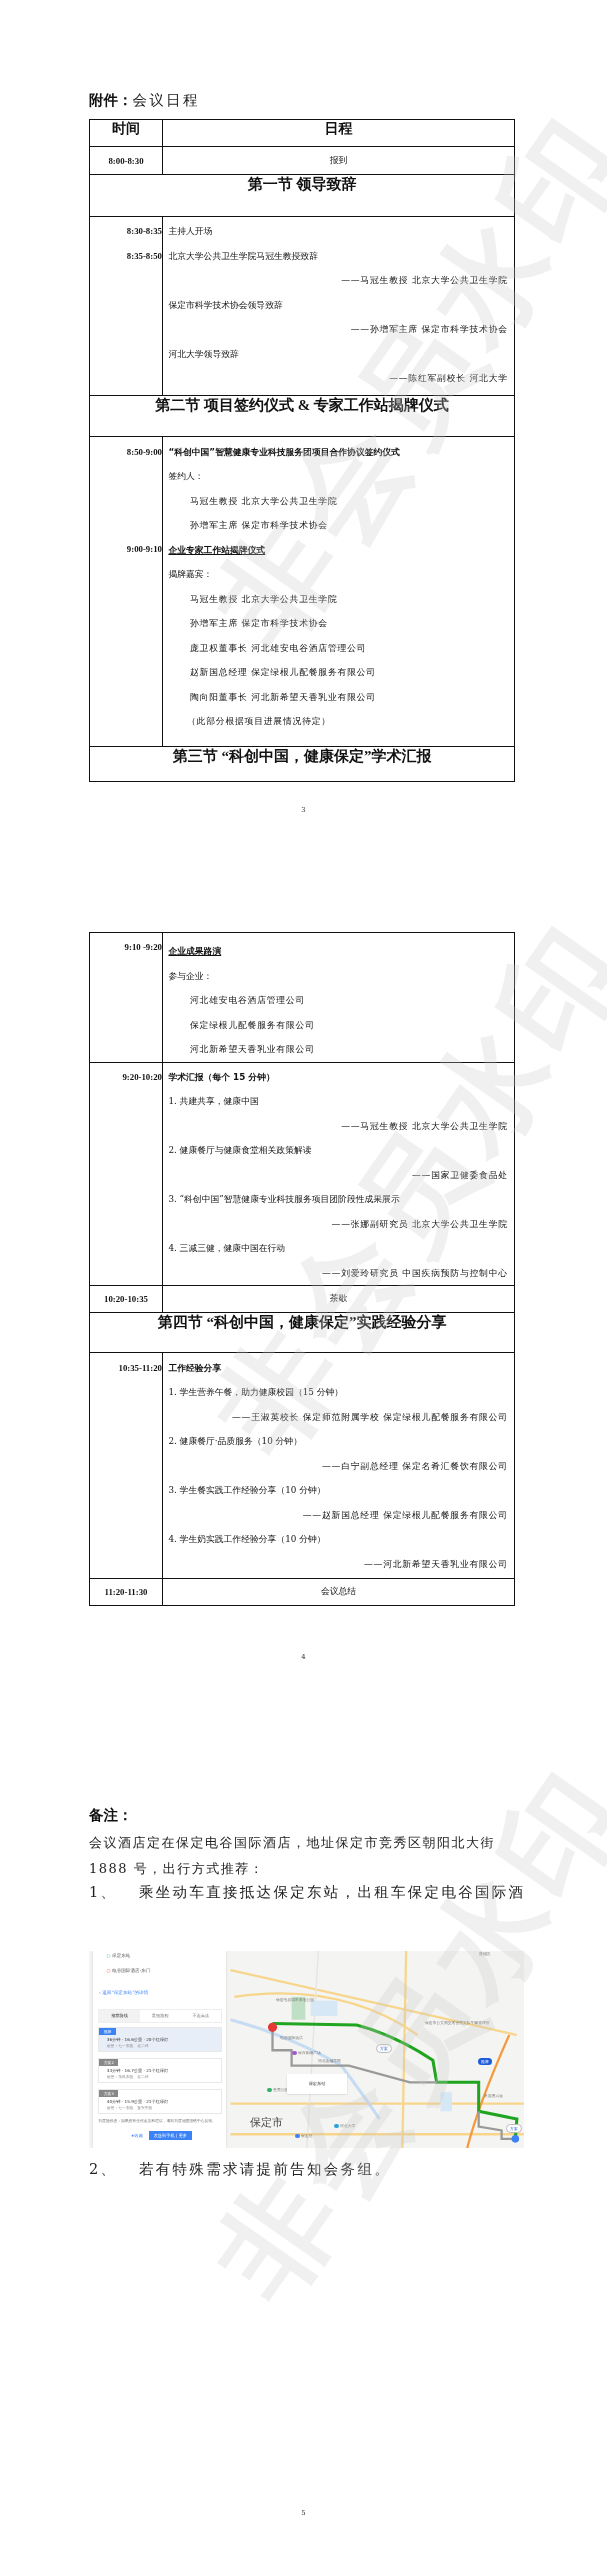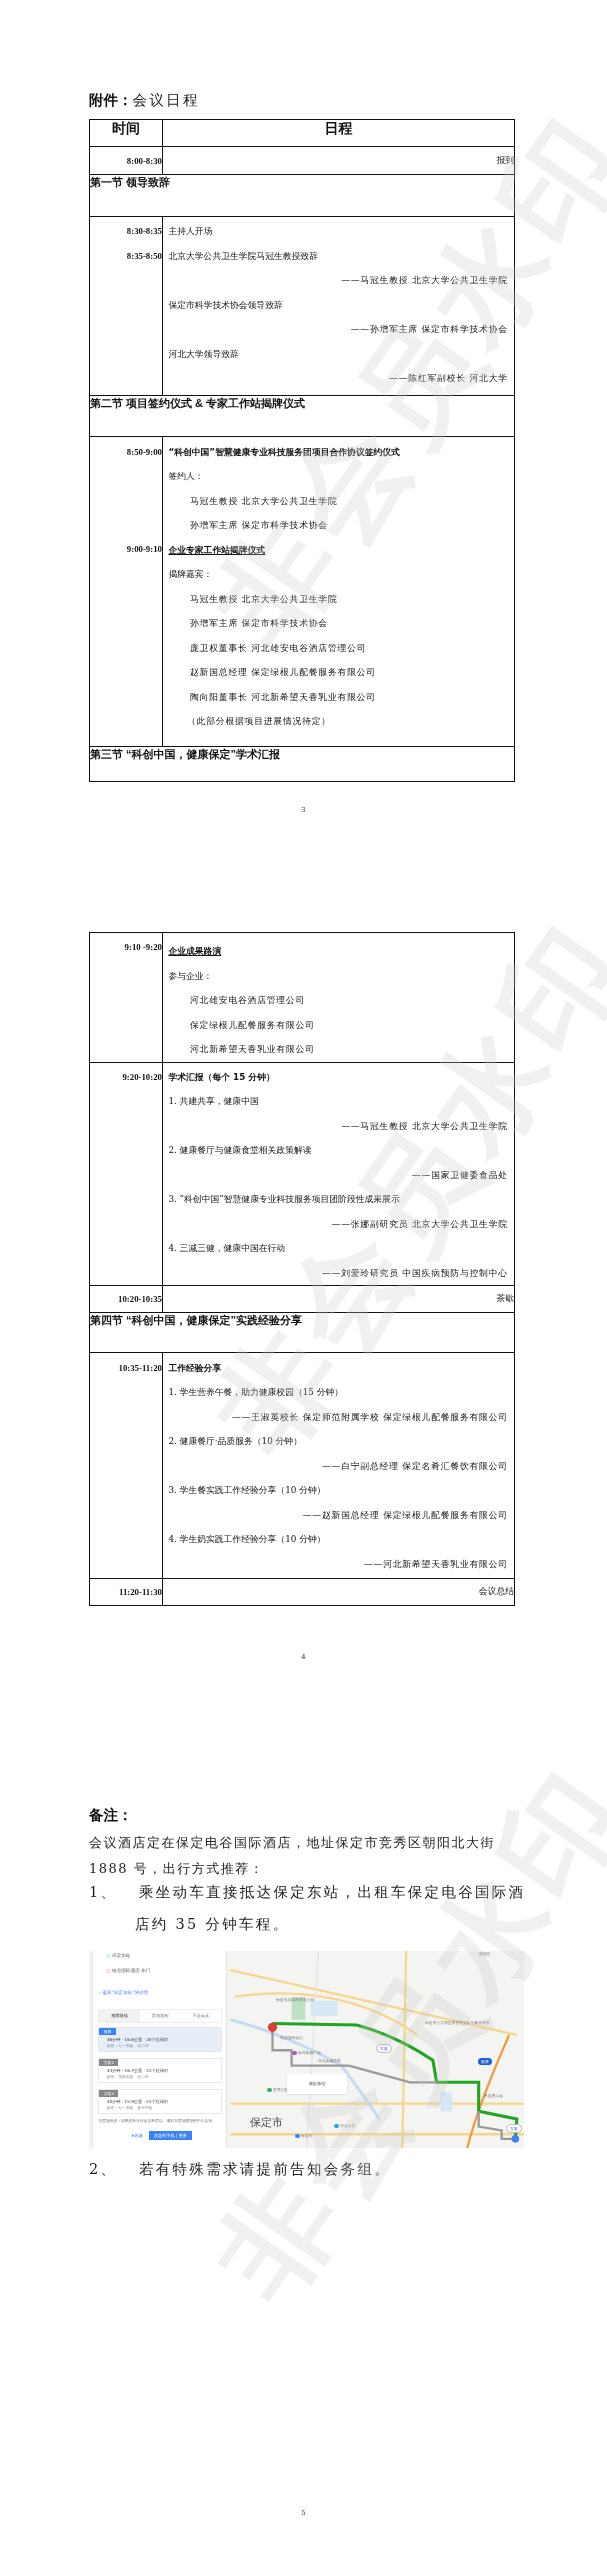--- a/index.html
+++ b/index.html
@@ -13,22 +13,22 @@
                font-size: 115px; font-weight: bold; transform: rotate(-55deg); white-space: nowrap;
                pointer-events: none; z-index: 5; letter-spacing: 7.6px; }
   .page-num { position: absolute; left: 0; width: 607px; text-align: center; font-size: 6.9px; color: #333; }
   .doc-title { position: absolute; left: 89px; top: 79px; font-size: 14.5px; }
   .doc-title b { font-family: "DejaVu Sans", sans-serif; font-weight: bold; }
   .doc-title span { letter-spacing: 2.3px; color: #222; }
   table.sched { position: absolute; left: 89px; width: 426px; border-collapse: collapse; font-size: 8.8px; }
   table.sched td { border: 0.8px solid #111; vertical-align: top; padding: 0; }
   .tcol { width: 72px; text-align: right; font-weight: bold; font-family: "Liberation Serif", serif; font-size: 8.8px; }
   .hdr td { height: 26px; vertical-align: middle; text-align: center; font-family: "DejaVu Sans", sans-serif; font-weight: bold; font-size: 14px; }
-  .center { text-align: right; vertical-align: middle !important; }
-  .section td { vertical-align: middle; font-family: Liberation Sans, sans-serif; font-weight: bold; font-size: 11px; }
+  .center { text-align: center; vertical-align: middle !important; }
+  .section td { text-align: center; vertical-align: middle; font-family: Liberation Serif, serif; font-weight: bold; font-size: 15px; }
   .line { height: 24.5px; line-height: 24.5px; padding-left: 5.4px; white-space: nowrap; }
   .line.indent { padding-left: 27px; letter-spacing: 0.8px; }
   .line.right { text-align: right; padding-right: 6.1px; letter-spacing: 0.8px; }
   .line.bold { font-family: "DejaVu Sans", sans-serif; font-weight: bold; }
   .line.bold.ul { text-decoration: underline; }
   .tline { height: 24.5px; line-height: 24.5px; }
   .notes-title { position: absolute; left: 89px; top: 1806px; font-size: 14.5px; font-family: "DejaVu Sans", sans-serif; font-weight: bold; }
   .notes-para { position: absolute; left: 89px; width: 428px; top: 1830px; font-size: 13px; line-height: 26px; letter-spacing: 1.5px; color: #222; }
   .notes-item { position: absolute; left: 89px; font-size: 14.5px; line-height: 26px; letter-spacing: 2.3px; color: #222; }
   .notes-item .num { display: inline-block; width: 50px; }
@@ -186,21 +186,20 @@
   <div class="page-num" style="top:794px">4</div>
   <div class="watermark" style="left:115px; top:252px;">非会员水印</div>
 </div>
 
 <div class="page p5"></div>
 
 <div class="notes-title">备注：</div>
 <div class="notes-para">会议酒店定在保定电谷国际酒店，地址保定市竞秀区朝阳北大街 1888 号，出行方式推荐：</div>
 <div class="notes-item" style="top:1879px;">
   <span class="num">1、</span><span>乘坐动车直接抵达保定东站，出租车保定电谷国际酒</span>
-  <span class="cont" style="padding-left:46px; margin-top:6.1px;">店约 35 分钟车程。</span>
 </div>
 
 <div class="map">
   <svg width="435" height="197" style="position:absolute;left:0;top:0" viewBox="0 0 569 258">
     <rect width="569" height="258" fill="#f4f4f2"></rect>
     <path d="M190 60 Q330 40 430 110" stroke="#f7d58b" stroke-width="3" fill="none"></path>
     <path d="M185 25 L560 110" stroke="#f7d58b" stroke-width="3" fill="none"></path>
     <path d="M185 200 L569 200" stroke="#f7d58b" stroke-width="3" fill="none"></path>
     <path d="M185 240 L569 240" stroke="#f7d58b" stroke-width="3" fill="none"></path>
     <path d="M415 0 L410 258" stroke="#f7d58b" stroke-width="3" fill="none"></path>

